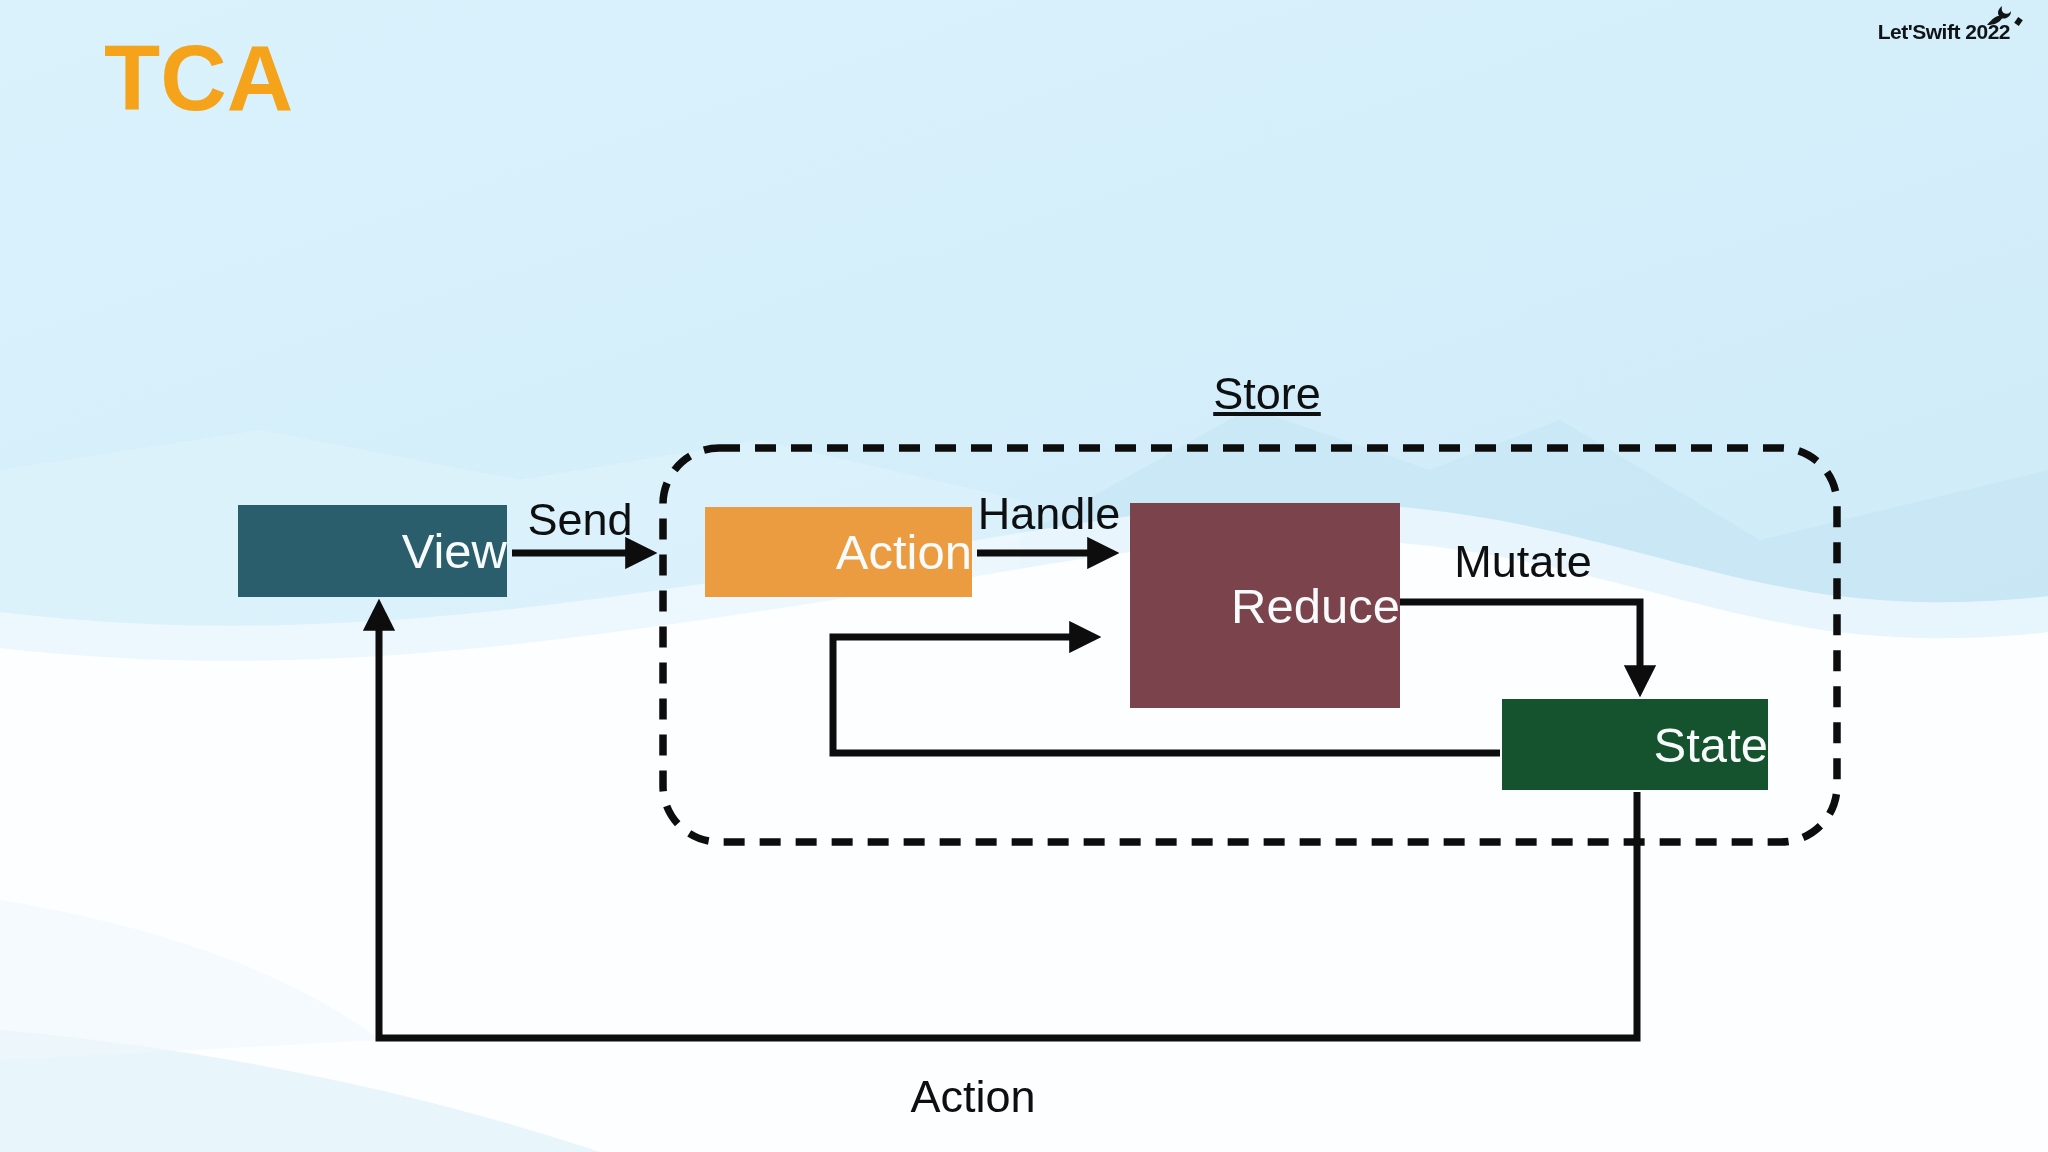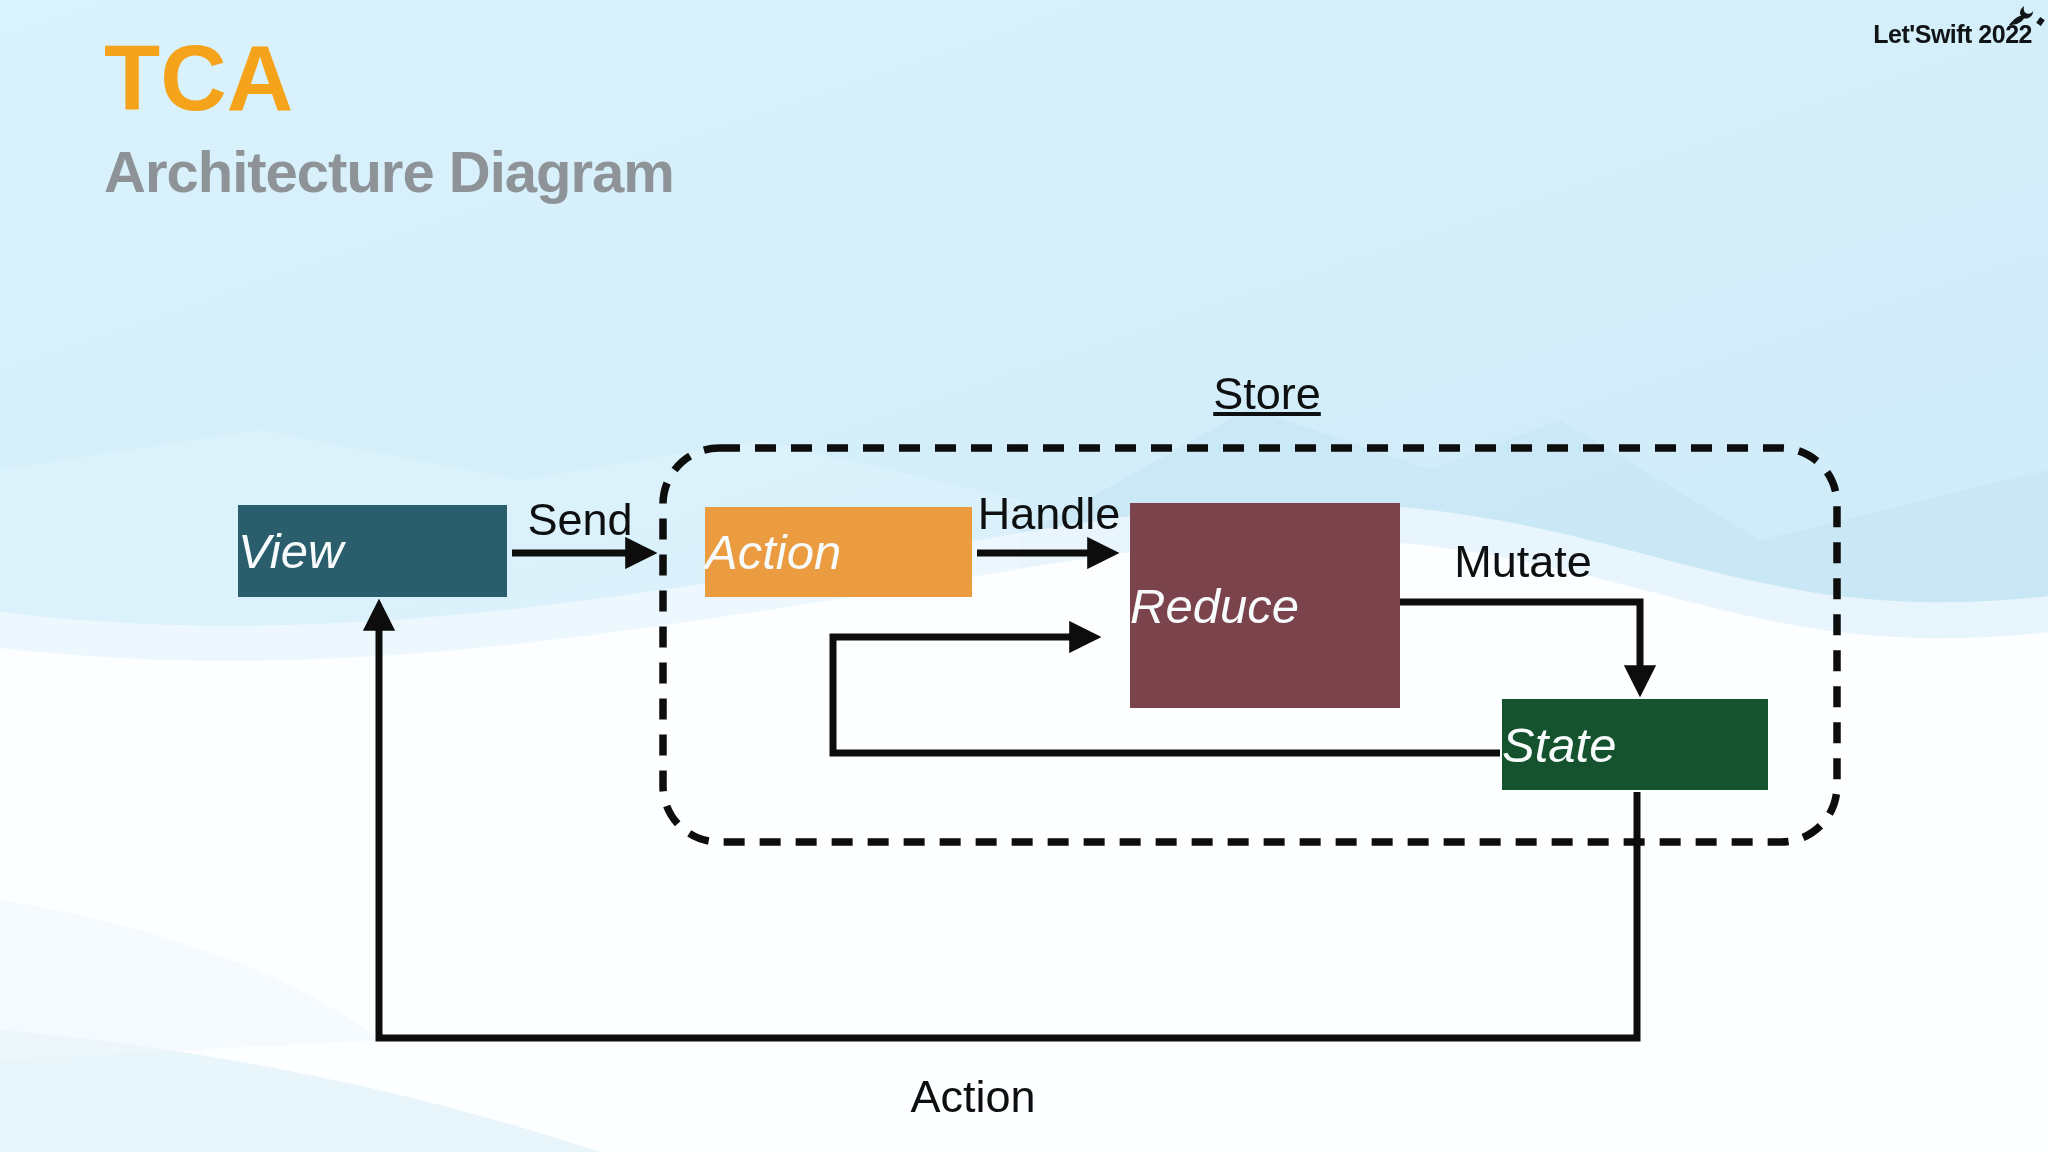--- a/index.html
+++ b/index.html
@@ -12,35 +12,35 @@
 
   .title{
     position:absolute;left:104px;top:26px;
     font-size:92px;font-weight:800;color:#f5a31b;letter-spacing:0px;
   }
   .subtitle{
     position:absolute;left:104px;top:138px;
     font-size:58px;font-weight:700;color:#8d9396;letter-spacing:-1px;
   }
   .logo{
-    position:absolute;top:20px;right:16px;
-    font-size:25px;font-weight:800;color:#101417;letter-spacing:-0.5px;
+    position:absolute;top:20px;right:38px;
+    font-size:21px;font-weight:800;color:#101417;letter-spacing:-0.5px;
     white-space:nowrap;
   }
   .logo .bird{
     position:absolute;top:-15px;right:-2px;width:26px;height:22px;
   }
   .logo .spark{
     position:absolute;top:-2px;right:-12px;width:7px;height:7px;
     background:#101417;transform:rotate(35deg) scale(0.8,1);
   }
 
   .node{
-    position:absolute;display:flex;align-items:center;justify-content:flex-start;
-    color:#f7fbfb;font-size:49px;font-weight:400;font-style:italic;
+    position:absolute;display:flex;align-items:center;justify-content:flex-end;
+    color:#f7fbfb;font-size:49px;font-weight:400;
   }
   .node-view  {left:238px; top:505px; width:269px; height:92px;}
   .node-action{left:705px; top:507px; width:267px; height:90px;}
   .node-reduce{left:1122px;top:503px; width:270px; height:205px;}
   .node-state {left:1502px;top:699px; width:266px; height:91px;}
 
   .edge-label{
     position:absolute;color:#0d0f10;font-size:45px;font-weight:400;
     text-align:center;width:220px;margin-left:-110px;white-space:nowrap;
   }
@@ -83,21 +83,20 @@
     </defs>
     <rect x="663" y="448" width="1174" height="394" rx="56" fill="none" stroke="#0d0d0d" stroke-width="7.5" stroke-dasharray="21 15"></rect>
     <path d="M512 553 H628" fill="none" stroke="#0d0d0d" stroke-width="7" marker-end="url(#ah)"></path>
     <path d="M977 553 H1090" fill="none" stroke="#0d0d0d" stroke-width="7" marker-end="url(#ah)"></path>
     <path d="M1392 602 H1640 V668" fill="none" stroke="#0d0d0d" stroke-width="7" marker-end="url(#ah)"></path>
     <path d="M1500 753 H833 V637 H1072" fill="none" stroke="#0d0d0d" stroke-width="7" marker-end="url(#ah)"></path>
     <path d="M1637 792 V1038 H379 V628" fill="none" stroke="#0d0d0d" stroke-width="7" marker-end="url(#ah)"></path>
   </svg>
 
   <div class="title">TCA</div>
-  <div class="subtitle">Architecture Diagram</div>
 
   <div class="logo">
     <span>Let'Swift 2022</span>
     <svg class="bird" viewBox="0 0 26 22">
       <path d="M1 20 C7 13 10 11 13 11 C11 8 12 4 16 1 C15 6 17 8 19 8.5 C22 9.2 24 8 25 6 C25 12 20 14 16 13.5 C13 18 8 20 1 20 Z" fill="#101417"></path>
     </svg>
     <span class="spark"></span>
   </div>
 
   <div class="edge-label lbl-store">Store</div>

